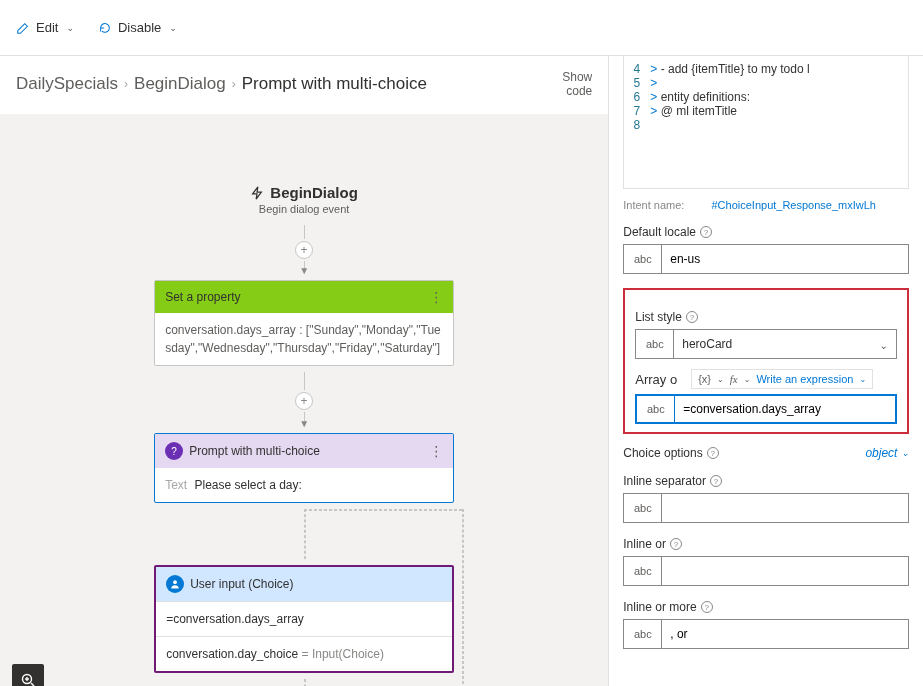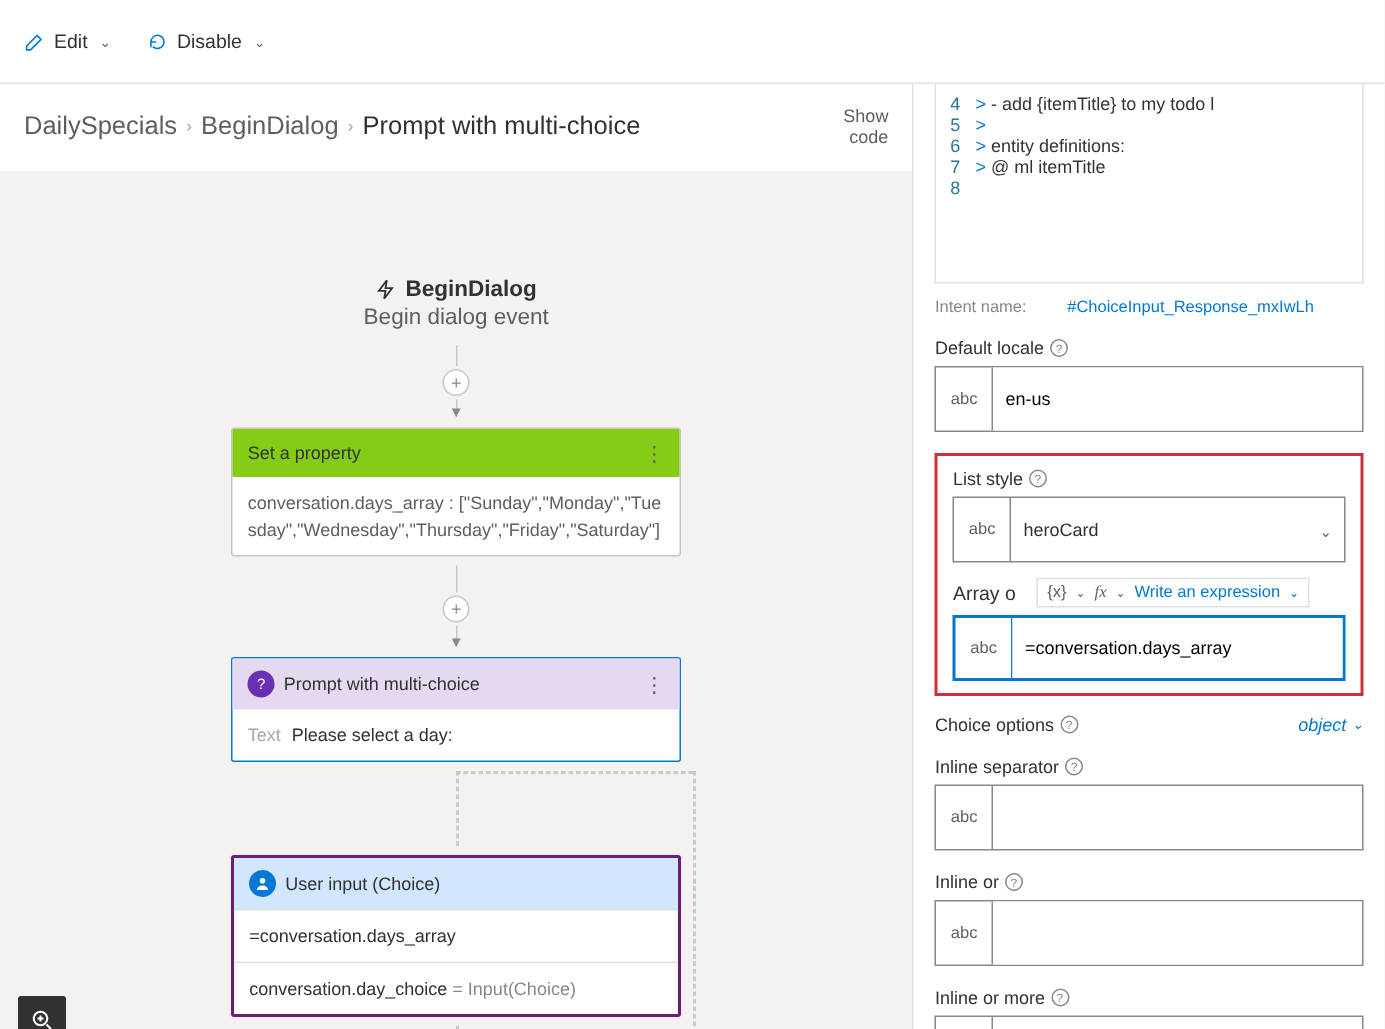--- a/index.html
+++ b/index.html
@@ -22,21 +22,21 @@
 .crumbs .sep { color: #a6a6a6; font-size: 12px; }
 .crumb-last { color: #323130; }
 .show-code { text-align: right; font-size: 12px; color: #605e5c; line-height: 14px; cursor: pointer; }
 
 
 .canvas { background: #f3f2f1; height: calc(100% - 52px); position: relative; overflow: hidden; }
 .flow { position: absolute; left: 50%; transform: translateX(-50%); top: 0; width: 300px; padding-top: 70px; }
 
 .trigger { text-align: center; margin-bottom: 10px; }
 .trigger-title { display: flex; align-items: center; justify-content: center; gap: 6px; font-size: 15px; font-weight: 600; }
-.trigger-sub { font-size: 15px; color: #605e5c; margin-top: 2px; }
+.trigger-sub { font-size: 11px; color: #605e5c; margin-top: 2px; }
 
 .vline { width: 0; margin: 0 auto; border-left: 1px solid #c8c6c4; }
 .vline-arrow { text-align: center; color: #8a8886; font-size: 10px; margin-top: -6px; margin-bottom: -2px; }
 
 .add-btn { width: 18px; height: 18px; border-radius: 50%; border: 1px solid #c8c6c4; background: #fff; color: #8a8886; font-size: 12px; display: flex; align-items: center; justify-content: center; margin: 2px auto; cursor: pointer; }
 
 .node { background: #fff; border: 1px solid #c8c6c4; border-radius: 2px; margin: 6px 0; font-size: 12px; }
 .node-header { display: flex; align-items: center; justify-content: space-between; padding: 8px 10px; background: #edebe9; }
 .node-header-gray { background: #84cc16; }
 .node-header-purple { background: #e5d9f2; }
@@ -62,23 +62,23 @@
 .code-block { font-family: Consolas, monospace; font-size: 12px; padding: 6px 0; border: 1px solid #e1e1e1; border-top: none; margin-bottom: 10px; white-space: nowrap; overflow: hidden; }
 .code-line { display: flex; }
 .code-gutter { width: 26px; text-align: right; color: #237893; padding-right: 10px; flex-shrink: 0; }
 .code-text { color: #333; }
 .code-text .gt { color: #0078d4; }
 
 .intent-row { font-size: 11px; color: #8a8886; margin-bottom: 14px; }
 .intent-row a { color: #0078d4; text-decoration: none; margin-left: 24px; }
 
 .prop-group { margin-bottom: 14px; }
-.prop-label { font-size: 12px; color: #323130; margin-bottom: 5px; display: flex; align-items: center; gap: 4px; }
+.prop-label { font-size: 12px; color: #323130; margin-bottom: 5px; display: flex; align-items: center; gap: 4px; margin-top: 12px; }
 .help-ic { width: 12px; height: 12px; border: 1px solid #8a8886; border-radius: 50%; font-size: 8px; display: inline-flex; align-items: center; justify-content: center; color: #8a8886; }
-.input-row { display: flex; border: 1px solid #8a8886; height: 44px; }
+.input-row { display: flex; border: 1px solid #8a8886; height: 30px; }
 .input-prefix { width: 38px; display: flex; align-items: center; justify-content: center; font-size: 11px; color: #605e5c; border-right: 1px solid #8a8886; }
 .input-field { flex: 1; border: none; padding: 0 8px; font-size: 12px; outline: none; background: #fff; }
 .input-field .chev-dn { float: right; color: #605e5c; font-size: 10px; margin-top: 3px; }
 .select-row { cursor: pointer; display: flex; align-items: center; padding: 0 8px; justify-content: space-between; }
 
 .red-box { border: 2px solid #cc2e3b; padding: 8px 10px; margin-bottom: 12px; }
 .red-box .prop-group { margin-bottom: 10px; }
 .red-box .prop-group:last-child { margin-bottom: 0; }
 
 .array-label-row { display: flex; align-items: center; gap: 10px; margin-bottom: 5px; }

